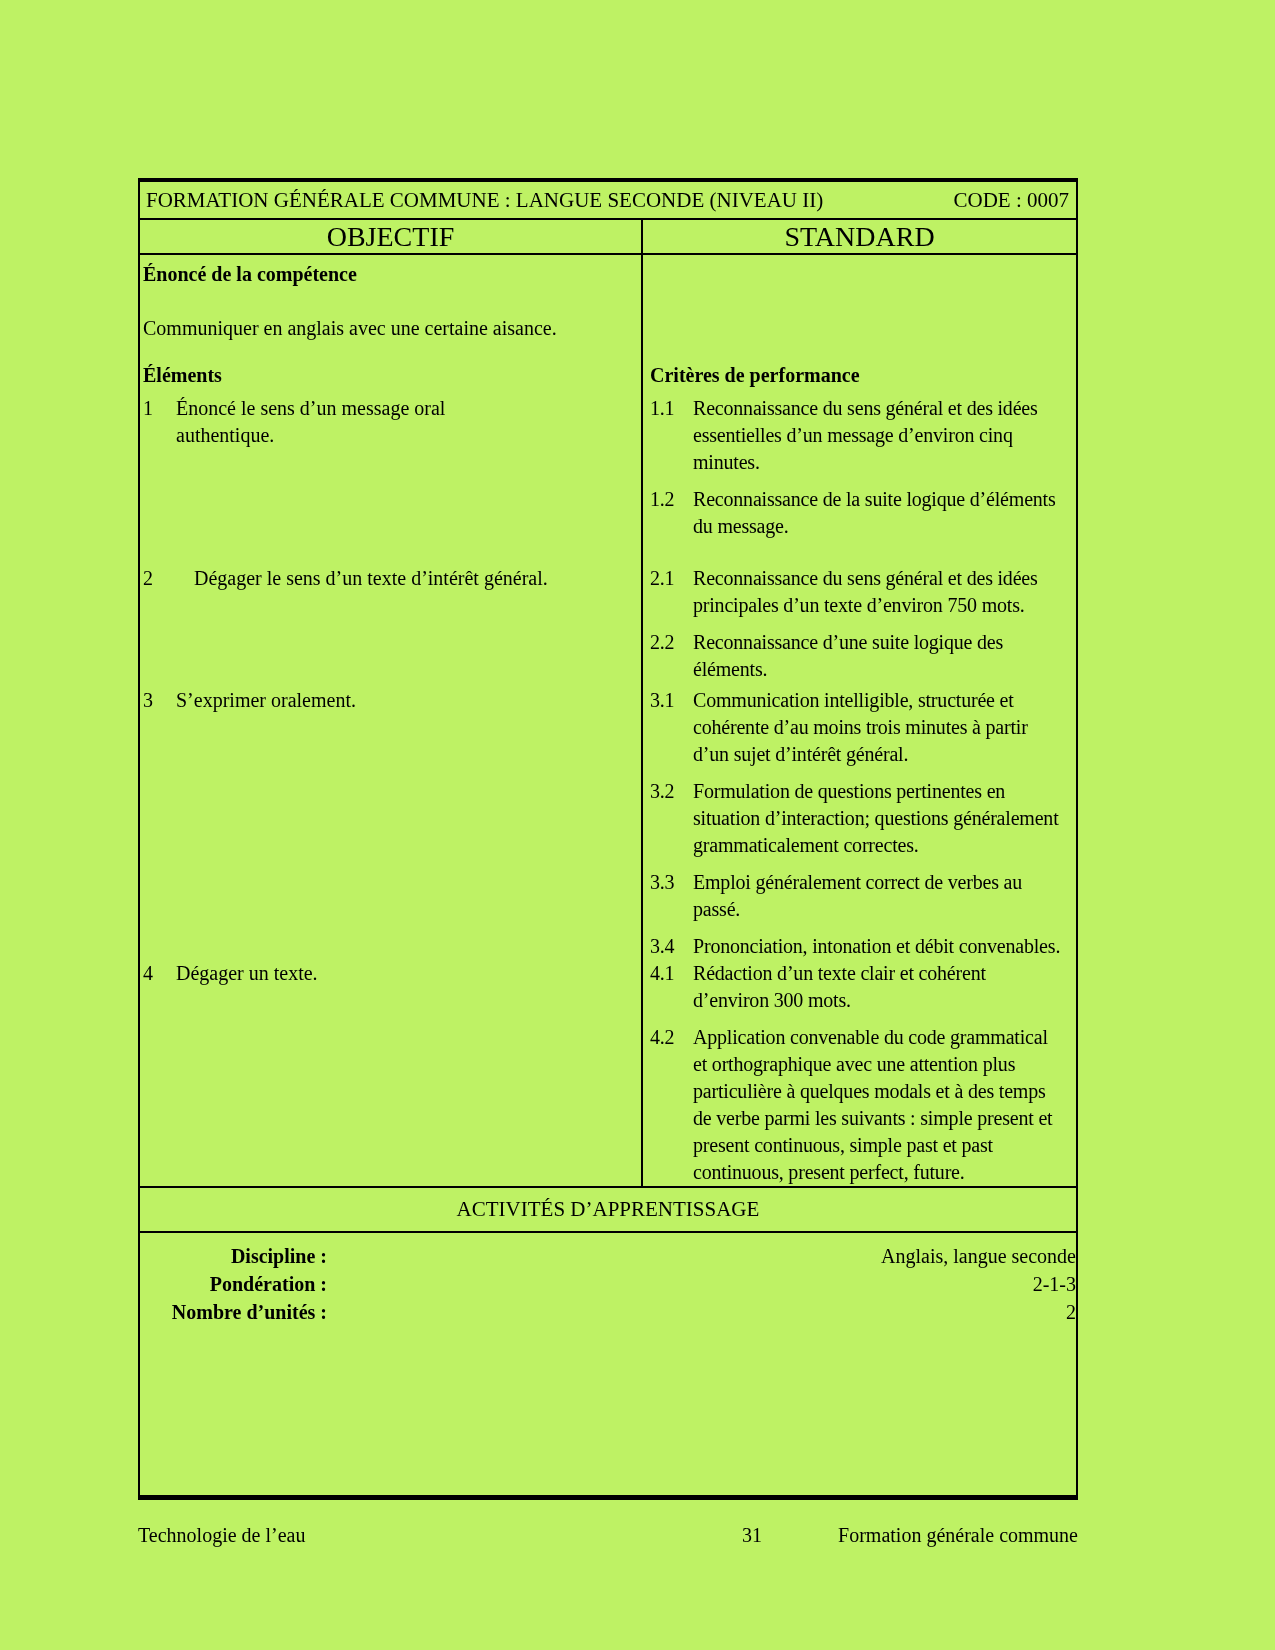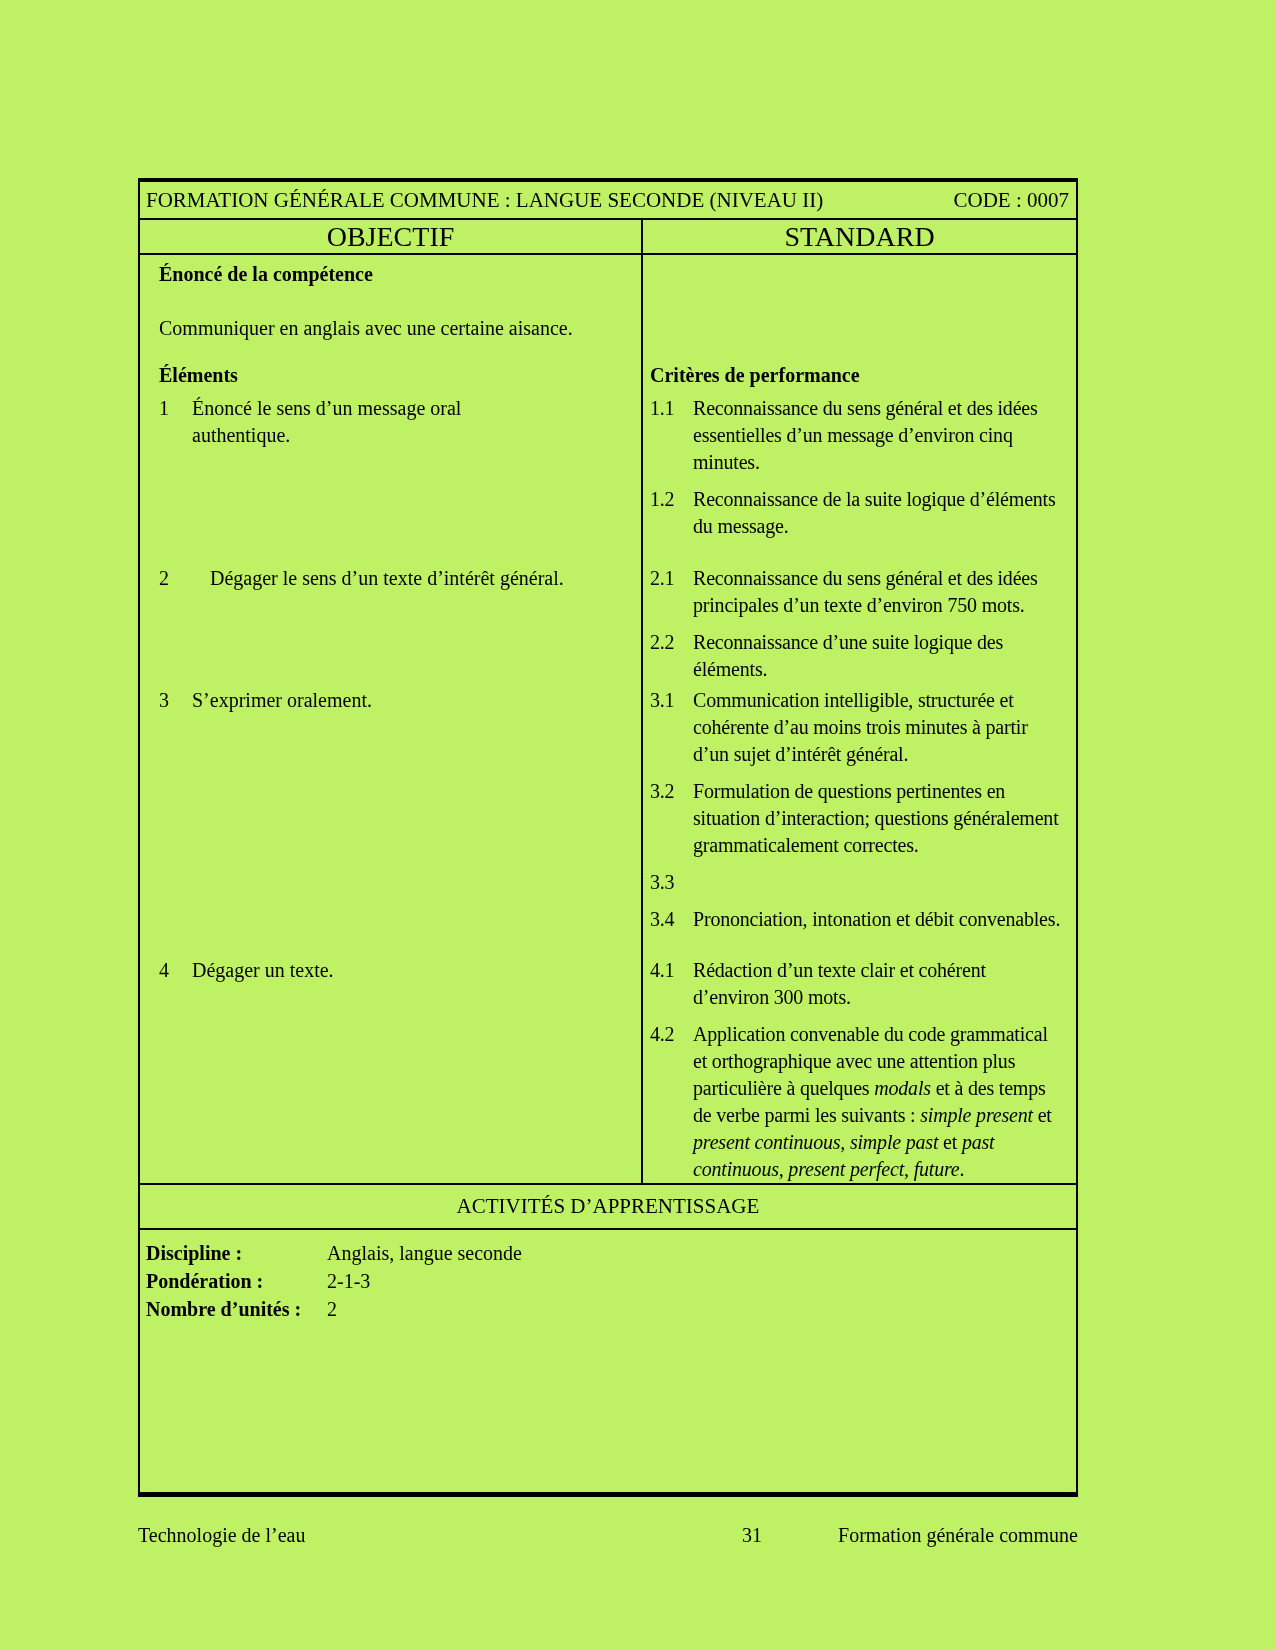--- a/index.html
+++ b/index.html
@@ -33,51 +33,51 @@
     height: 35px;
     border-bottom: 2px solid #000;
     font-size: 28px;
   }
   .row-colheads > div {
     display: flex; align-items: center; justify-content: center;
   }
   .row-colheads > .rcell { border-left: 2px solid #000; }
   .tbody { font-size: 20px; line-height: 27px; }
   .brow { display: grid; grid-template-columns: 501px 1fr; }
-  .brow > .lcell { padding-left: 19px; padding-right: 10px; }
+  .brow > .lcell { padding-left: 3px; padding-right: 10px; }
   .brow > .rcell { border-left: 2px solid #000; padding-left: 7px; padding-right: 4px; }
   .r0 { min-height: 107px; }
   .r0 .lcell { padding-top: 6px; }
   .rH { min-height: 33px; }
   .rmin-1 { min-height: 170px; }
   .rmin-2 { min-height: 122px; }
   .rmin-3 { min-height: 270px; }
   .rmin-4 { min-height: 222px; }
   .bold { font-weight: bold; }
   .enonce-heading { margin-bottom: 27px; }
   .element { display: flex; align-items: flex-start; }
   .el-num { flex: 0 0 33px; }
   .el-num.wide { flex-basis: 51px; }
   .el-text { white-space: pre-line; }
   .criterion { display: flex; align-items: flex-start; letter-spacing: -0.2px; }
   .criterion + .criterion { margin-top: 10px; }
   .crit-num { flex: 0 0 43px; }
   .crit-text { white-space: pre-line; }
-  .crit-text .it { font-style: italic; }
+  .crit-text .it { }
   .row-activities {
     height: 47px;
     border-top: 2px solid #000;
     border-bottom: 2px solid #000;
     display: flex; align-items: center; justify-content: center;
     font-size: 21px;
   }
   .box-bottom {
     min-height: 262px;
-    padding: 9px 10px 0 6px;
-    font-size: 20px; line-height: 28px;
+    padding: 9px 0 0 6px;
+    font-size: 20px; line-height: 28px; text-align: right;
   }
   .field-row { display: grid; grid-template-columns: 181px auto; }
   .footer {
     position: absolute;
     left: 138px; top: 1524px; width: 940px;
     display: flex; align-items: baseline;
     font-size: 20px;
     gap: 8px;
   }
   .footer > span { flex: 1; }
@@ -172,20 +172,22 @@
 d’un sujet d’intérêt général.</span></span>
               </div>
               <div class="criterion">
                 <span class="crit-num">3.2</span>
                 <span class="crit-text"><span>Formulation de questions pertinentes en
 situation d’interaction; questions généralement
 grammaticalement correctes.</span></span>
               </div>
               <div class="criterion">
                 <span class="crit-num">3.3</span>
+                <span class="crit-text"><span>Emploi généralement correct de verbes au
+passé.</span></span>
               </div>
               <div class="criterion">
                 <span class="crit-num">3.4</span>
                 <span class="crit-text"><span>Prononciation, intonation et débit convenables.</span></span>
               </div>
             </div>
           </div>
           <div class="brow rmin-4">
             <div class="lcell">
               <div class="element">

